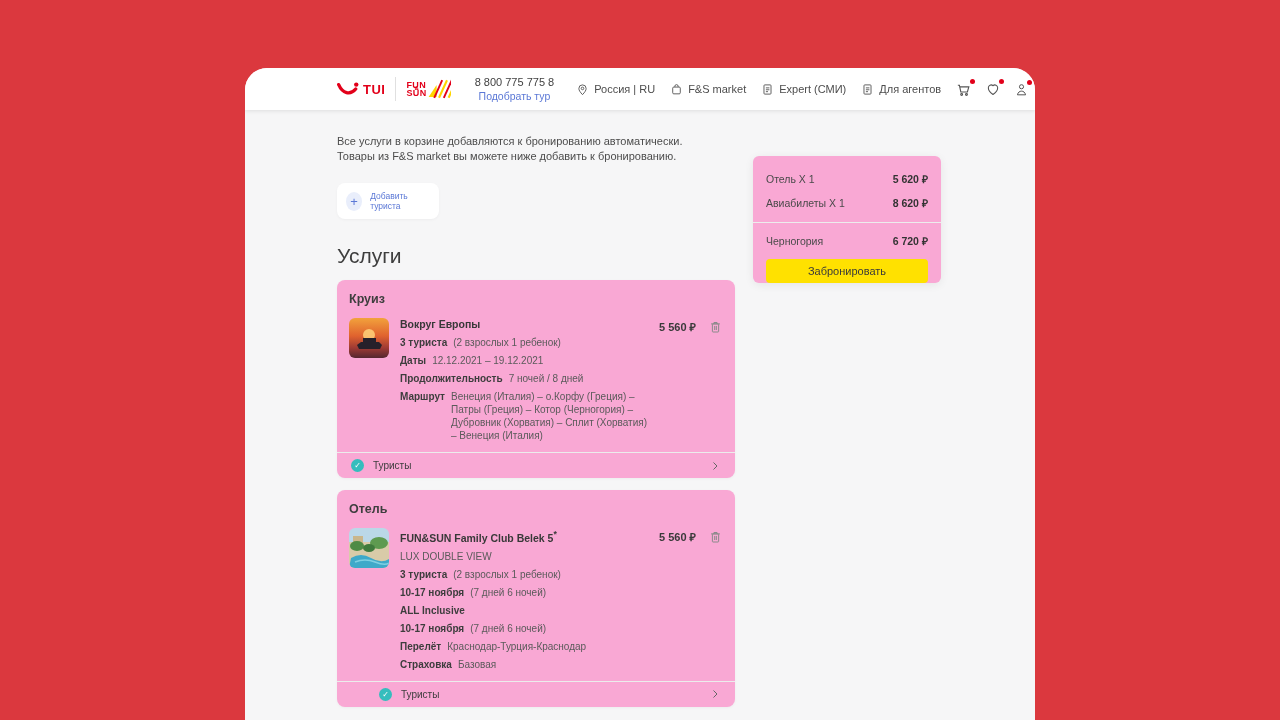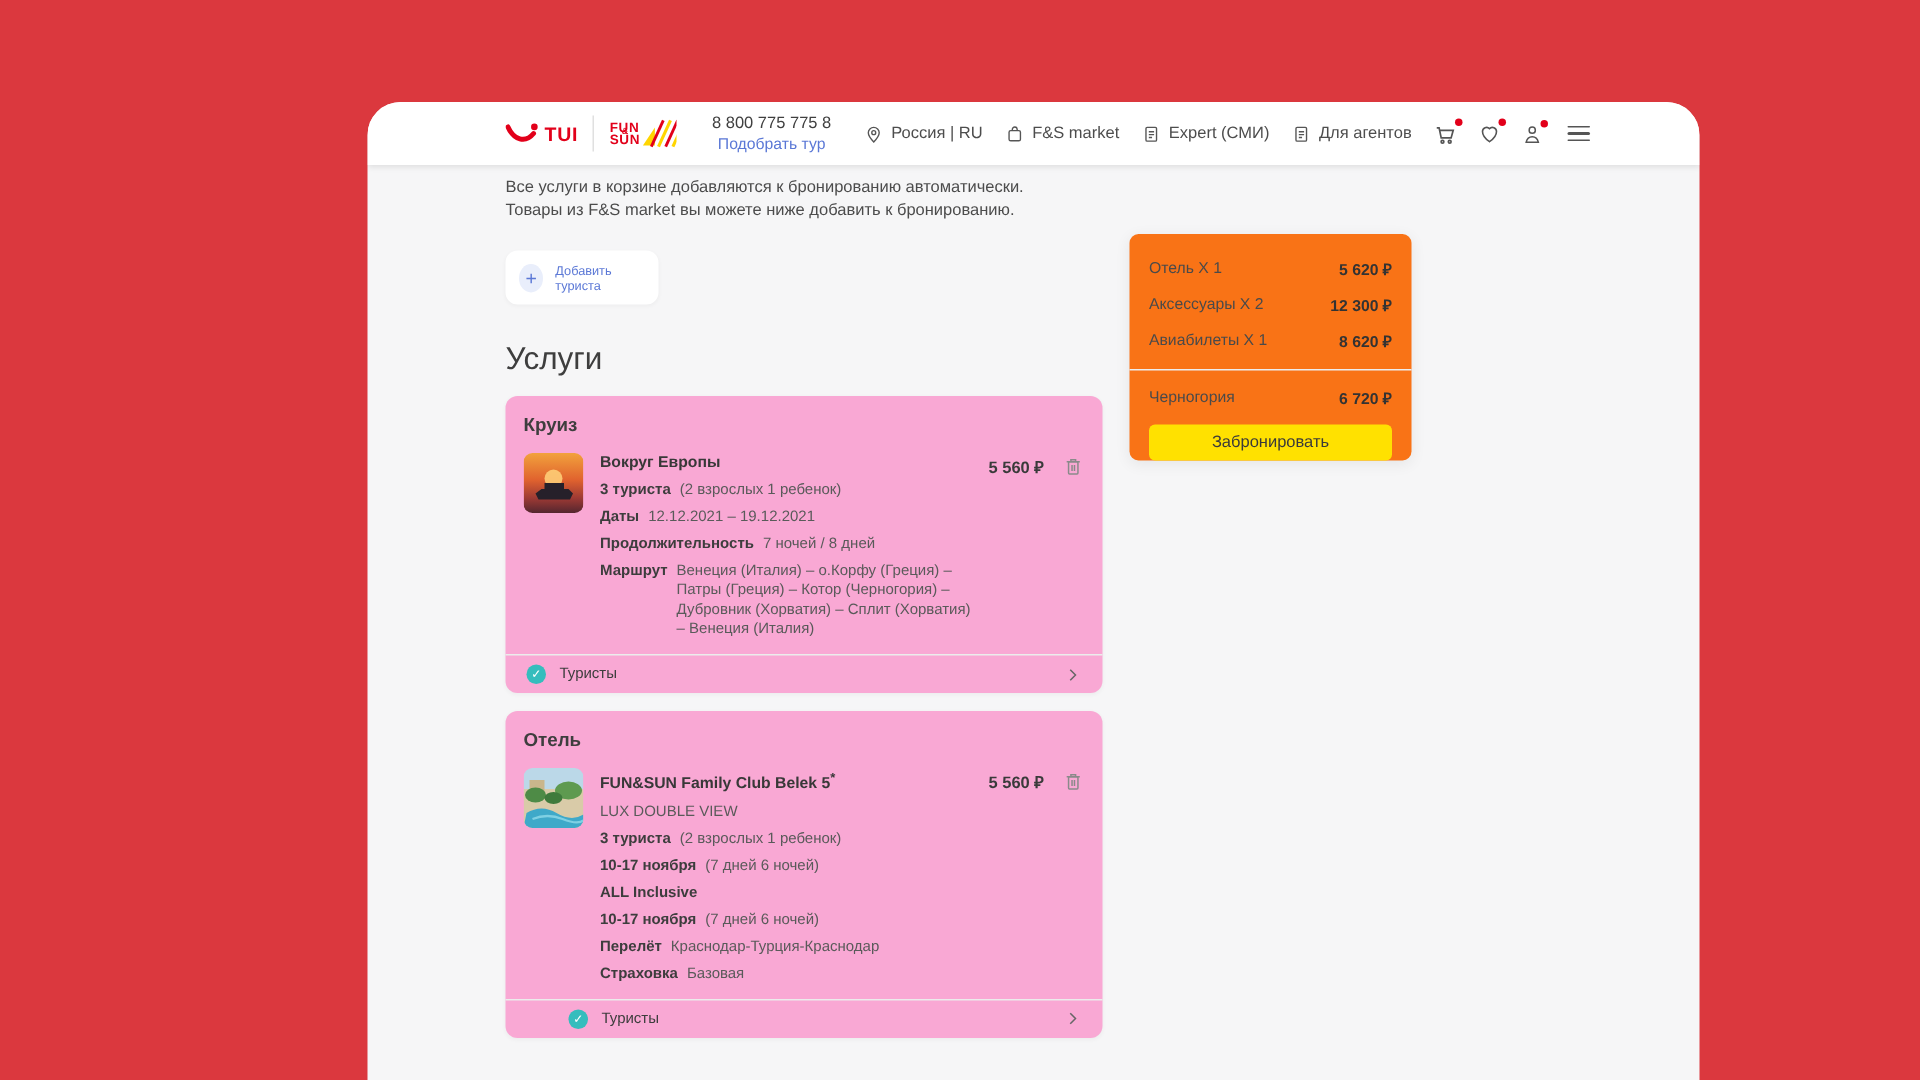--- a/index.html
+++ b/index.html
@@ -1,19 +1,19 @@
 <!DOCTYPE html>
 <html><head>
 <meta charset="utf-8">
 <style>
   * { margin:0; padding:0; box-sizing:border-box; }
   html,body { width:1280px; height:720px; overflow:hidden; }
   body { background:#DB383E; font-family:"Liberation Sans", sans-serif; position:relative; }
 
-  .panel { position:absolute; left:245px; top:68px; width:888px; height:652px;
+  .panel { position:absolute; left:245px; top:68px; width:790px; height:652px;
            background:#F6F6F7; border-radius:22px 22px 0 0; overflow:hidden; }
 
   
   .header { height:42px; background:#fff; display:flex; align-items:center;
             padding:0 24px 0 92px; box-shadow:0 1px 4px rgba(0,0,0,.10); position:relative; z-index:2; }
   .logo-wrap { display:flex; align-items:center; }
   .tui-logo { display:flex; align-items:center; gap:4px; }
   .tui-text { color:#E2001A; font-weight:700; font-size:13px; letter-spacing:.5px; }
   .logo-div { width:1px; height:24px; background:#E0E0E0; margin:0 10px; }
   .funsun { position:relative; display:flex; align-items:center; }
@@ -29,21 +29,21 @@
   .badge-icon { position:relative; cursor:pointer; display:flex; }
   .badge-icon::after { content:""; position:absolute; top:-2px; right:-3px; width:5px; height:5px;
                        border-radius:50%; background:#E2001A; }
   .burger { margin-left:16px; width:15px; cursor:pointer; }
   .burger span { display:block; height:1.6px; background:#555; margin:3px 0; border-radius:1px; }
 
   
   .body-area { display:flex; padding-left:92px; }
   .main-col { width:398px; }
   .page-title { margin-top:23px; font-size:21px; font-weight:500; color:#3E3E3E; }
-  .desc { margin-top:8px; font-size:11px; line-height:15px; color:#4C4C4C; width:374px; }
+  .desc { margin-top:24px; font-size:11px; line-height:15px; color:#4C4C4C; width:374px; }
   .add-btn { margin-top:19px; width:102px; height:36px; background:#fff; border-radius:8px;
              display:flex; align-items:center; padding:0 9px; gap:8px; cursor:pointer;
              box-shadow:0 1px 3px rgba(0,0,0,.04); }
   .plus-circle { width:19px; height:19px; border-radius:50%; background:#E9EEFB; color:#5B78D6;
                  font-size:13px; display:flex; align-items:center; justify-content:center; }
   .add-label { font-size:8.5px; color:#5B78D6; }
   .services-h { margin-top:25px; font-size:21px; font-weight:500; color:#3E3E3E; }
 
   
   .card { background:#f9a8d4; border-radius:8px; margin-top:12px; box-shadow:0 1px 3px rgba(0,0,0,.04); }
@@ -64,21 +64,21 @@
   .card-footer { border-top:1px solid #ECECEC; height:26px; display:flex; align-items:center;
                  padding:0 14px; cursor:pointer; }
   .check { width:13px; height:13px; border-radius:50%; background:#35BDBD; color:#fff; font-size:8px;
            display:flex; align-items:center; justify-content:center; margin-right:9px; flex-shrink:0; }
   .footer-label { font-size:10px; color:#3D3D3D; }
   .chev { margin-left:auto; display:flex; }
   .indent { margin-left:28px; }
 
   
   .side-col { width:188px; margin-left:18px; }
-  .summary { margin-top:46px; background:#f97316; border-radius:6px; box-shadow:0 2px 10px rgba(0,0,0,.07); }
+  .summary { margin-top:46px; background:#f9a8d4; border-radius:6px; box-shadow:0 2px 10px rgba(0,0,0,.07); }
   .sum-rows { padding:11px 13px 7px; }
   .sum-row { display:flex; justify-content:space-between; align-items:center; padding:5px 0; }
   .sum-label { font-size:10.5px; color:#4A4A4A; }
   .sum-price { font-size:10.5px; font-weight:700; color:#333; }
   .sum-div { border-top:1px solid #EDEDED; }
   .total-row { padding:11px 13px 2px; }
   .book-btn { display:block; margin:9px 13px 13px; width:calc(100% - 26px); height:24px;
               background:#FFE100; border:none; border-radius:4px; font-size:11px; color:#3A3A3A;
               font-family:"Liberation Sans", sans-serif; cursor:pointer; }
 
@@ -345,24 +345,20 @@
     </div>
 
     <div class="side-col">
       <div class="summary">
         <div class="sum-rows">
           <div class="sum-row">
             <span class="sum-label">Отель X 1</span>
             <span class="sum-price">5 620 ₽</span>
           </div>
           <div class="sum-row">
-            <span class="sum-label">Аксессуары X 2</span>
-            <span class="sum-price">12 300 ₽</span>
-          </div>
-          <div class="sum-row">
             <span class="sum-label">Авиабилеты X 1</span>
             <span class="sum-price">8 620 ₽</span>
           </div>
         </div>
         <div class="sum-div"></div>
         <div class="sum-row total-row">
           <span class="sum-label">Черногория</span>
           <span class="sum-price">6 720 ₽</span>
         </div>
         <button class="book-btn">Забронировать</button>

